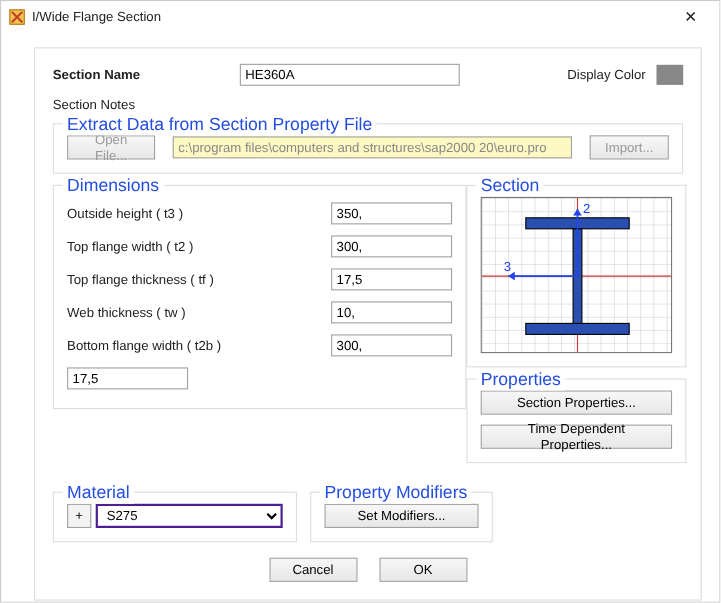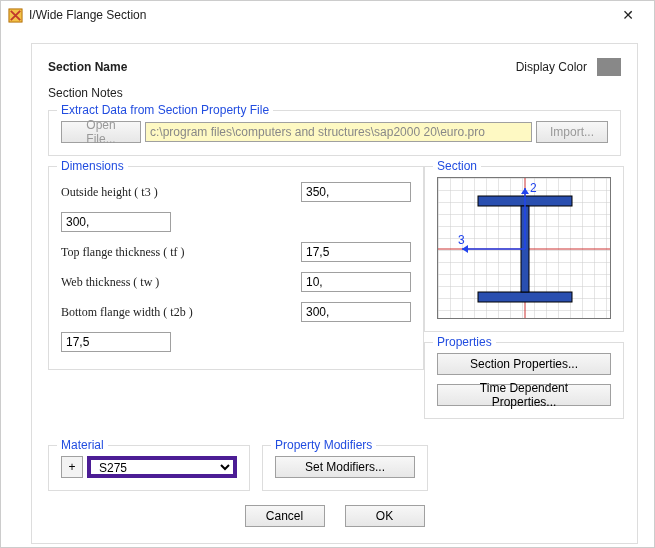--- a/index.html
+++ b/index.html
@@ -14,35 +14,35 @@
   .row { display: flex; align-items: center; margin-bottom: 10px; }
   .lbl { width: 170px; color: #222; }
   .lbl.bold { font-weight: 600; }
   input[type=text] { height: 20px; border: 1px solid #a0a0a0; background: #fff; padding: 1px 4px; font-size: 12px; }
   input[readonly] { color: #888; background:#fef9c3; }
   .color-swatch { width: 24px; height: 18px; background: #888; border:1px solid #888; }
   .btn { height: 22px; border: 1px solid #a0a0a0; background: linear-gradient(#f7f7f7,#e7e7e7); padding: 0 10px; cursor: default; display:inline-flex; align-items:center; justify-content:center;}
   .btn.disabled { color:#999; }
   .btn.blue-outline { border: 1px solid #2a6bd4; background:#fff; color:#000; }
   .fieldset { border: 1px solid #ddd; padding: 10px 12px 12px 12px; margin-top: 10px; position: relative; }
-  .fieldset > .legend { position: absolute; top: -8px; left: 8px; background: #fff; padding: 0 4px; color: #224de0; font-size: 12px; }
-  .top-row { display:flex; align-items:center; gap:4px; }
+  .fieldset > .legend { position: absolute; top: -8px; left: 8px; background: #fff; padding: 0 4px; color: #224de0; font-size: 16px; }
+  .top-row { display:flex; align-items:center; gap:16px; }
   .dim-row { display:flex; align-items:center; height:30px; }
-  .dim-row .dlabel { width: 240px; color:#222;font-family:Liberation Serif, serif; }
+  .dim-row .dlabel { width: 240px; color:#222; }
   .dim-row input { width: 110px; }
   .columns { display:flex; }
   .col-left { flex: 1; }
   .col-right { width: 205px; display:flex; flex-direction:column; }
   .section-preview { width: 174px; height: 142px; border:1px solid #777; background:#fff; margin:0 auto; position:relative; overflow:hidden;}
   .btn.wide { width: 100%; margin-bottom:6px; justify-content:center;}
   .bottom-row { display:flex; gap:12px; margin-top:10px;}
   .bottom-row .fieldset { flex:1; margin-top:16px;}
   .select-wrap { display:flex; gap:4px; align-items:center;}
   .plus { width:22px; height:22px; border:1px solid #a0a0a0; background:#f3f3f3; display:flex;align-items:center;justify-content:center;}
-  select { height:22px; border:4px solid #4c1d95; background:#fff; width:150px; padding:0 4px;}
+  select { height:22px; border:2px solid #4c1d95; background:#fff; width:170px; padding:0 4px;}
   .footer { display:flex; justify-content:center; gap:20px; margin-top:14px;}
   .footer .btn { width:80px; justify-content:center;}
 </style>
 </head>
 <body>
 
 <div class="window">
   <div class="titlebar">
     <span class="icon">
       <svg width="15" height="15" viewBox="0 0 16 16">
@@ -52,20 +52,21 @@
     </span>
     <span class="title">I/Wide Flange Section</span>
     <span class="close">✕</span>
   </div>
 
   <div class="content">
     <div class="panel">
 
       <div class="row">
         <span class="lbl bold">Section Name</span>
+        <input type="text" style="width: 200px;" value="HE360A">
         <span style="flex:1"></span>
         <span class="lbl" style="width:auto; margin-right:10px;">Display Color</span>
         <div class="color-swatch"></div>
       </div>
 
       <div class="row" style="margin-bottom:0">
         <span class="lbl">Section Notes</span>
       </div>
 
       <div class="fieldset">
@@ -79,20 +80,21 @@
 
       <div class="columns">
         <div class="col-left">
           <div class="fieldset">
             <div class="legend">Dimensions</div>
             <div class="dim-row">
                 <span class="dlabel">Outside height  ( t3 )</span>
                 <input type="text" value="350," style="">
               </div>
             <div class="dim-row">
+                <span class="dlabel">Top flange width  ( t2 )</span>
                 <input type="text" value="300," style="">
               </div>
             <div class="dim-row">
                 <span class="dlabel">Top flange thickness  ( tf )</span>
                 <input type="text" value="17,5" style="">
               </div>
             <div class="dim-row">
                 <span class="dlabel">Web thickness  ( tw )</span>
                 <input type="text" value="10," style="">
               </div>

